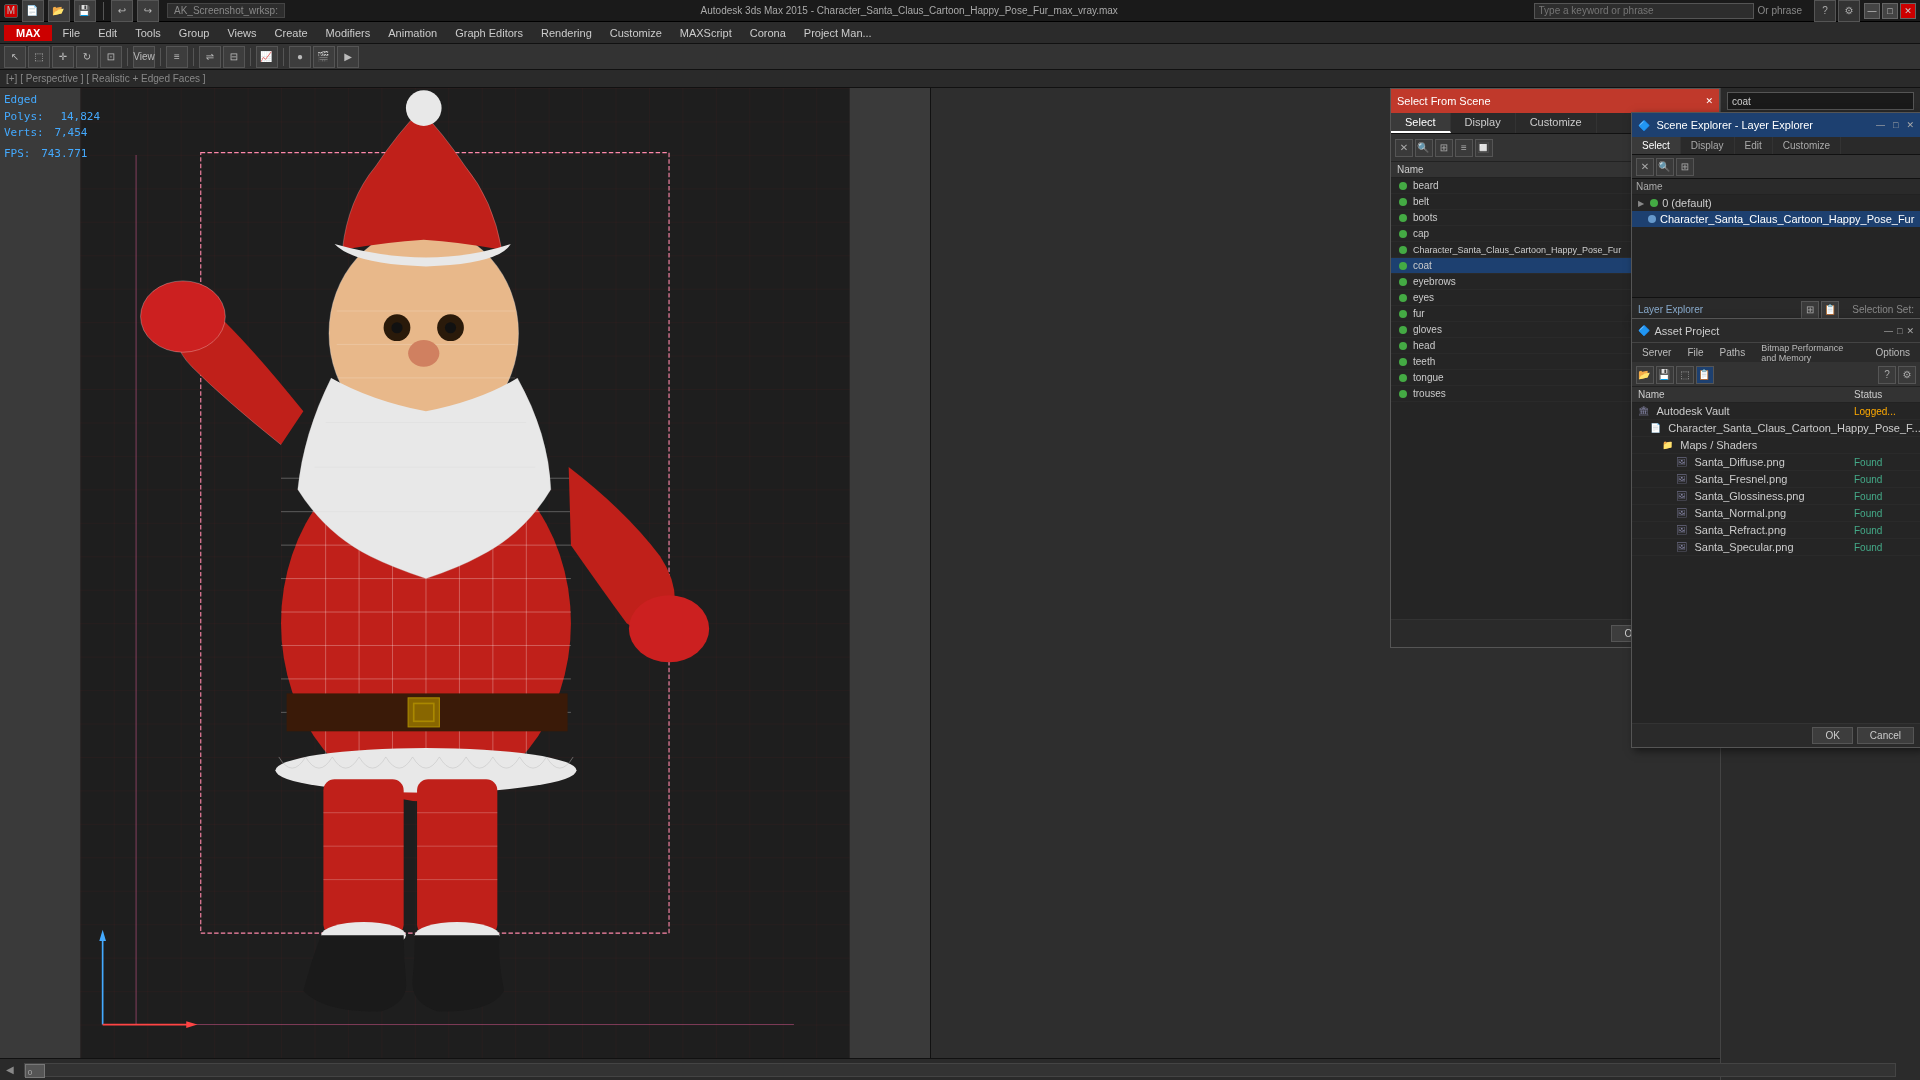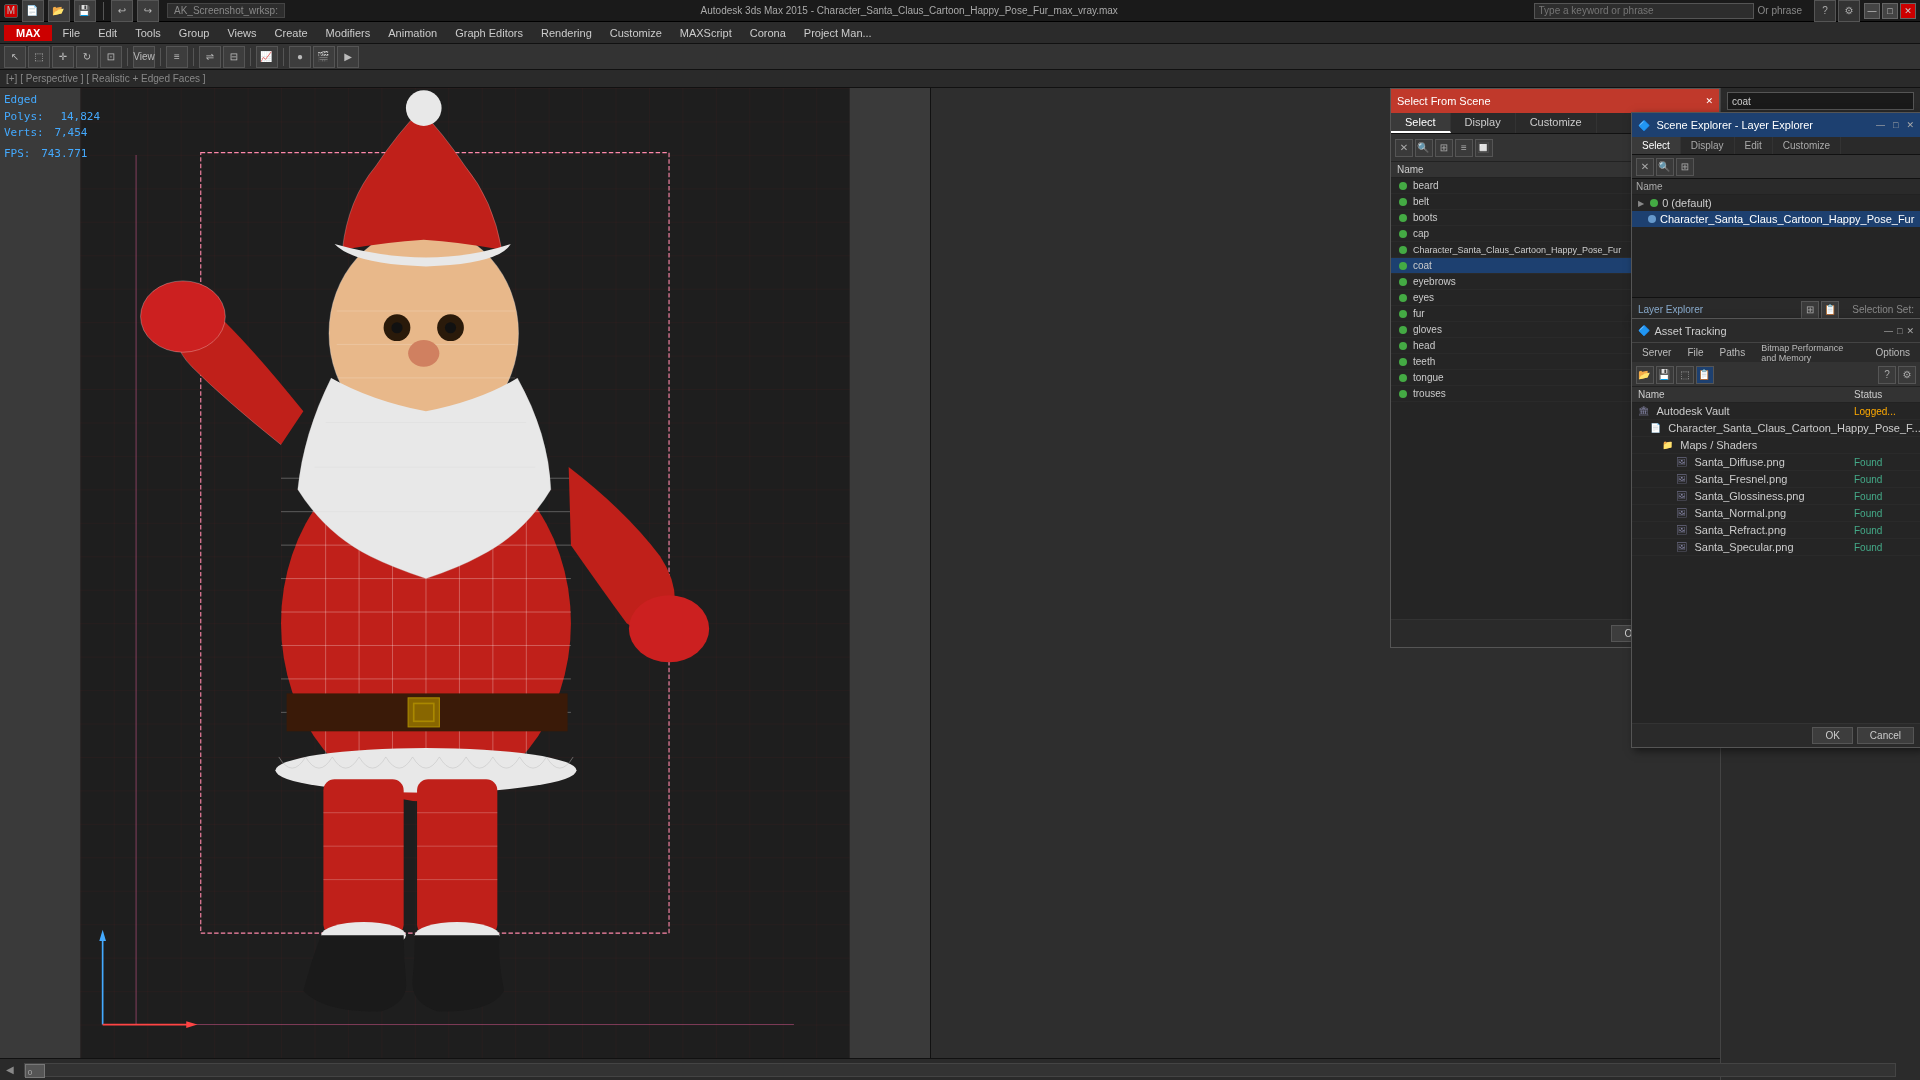--- a/index.html
+++ b/index.html
@@ -743,21 +743,21 @@
           <div class="small-icon">⊞</div>
           <div class="small-icon">📋</div>
         </div>
         <span style="margin-left:4px;">Selection Set:</span>
       </div>
     </div>
 
     <div id="asset-tracking">
       <div style="height:24px;background:#2a2a2a;display:flex;align-items:center;padding:0 6px;border-bottom:1px solid #444;">
         <span style="font-size:10px;margin-right:4px;color:#88aacc;">🔷</span>
-        <span style="flex:1;font-size:11px;color:#ccc;">Asset Tracking</span>
+        <span style="flex:1;font-size:11px;color:#ccc;">Asset Project</span>
         <span style="font-size:9px;color:#aaa;margin-right:4px;cursor:pointer;">—</span>
         <span style="font-size:9px;color:#aaa;margin-right:4px;cursor:pointer;">□</span>
         <span style="font-size:9px;color:#aaa;cursor:pointer;">✕</span>
       </div>
       <div class="menu-bar" style="display:flex;background:#2a2a2a;border-bottom:1px solid #333;height:20px;align-items:center;padding:0 2px;">
         <span>Server</span>
         <span>File</span>
         <span>Paths</span>
         <span style="font-size:9px;">Bitmap Performance and Memory</span>
         <span>Options</span>

